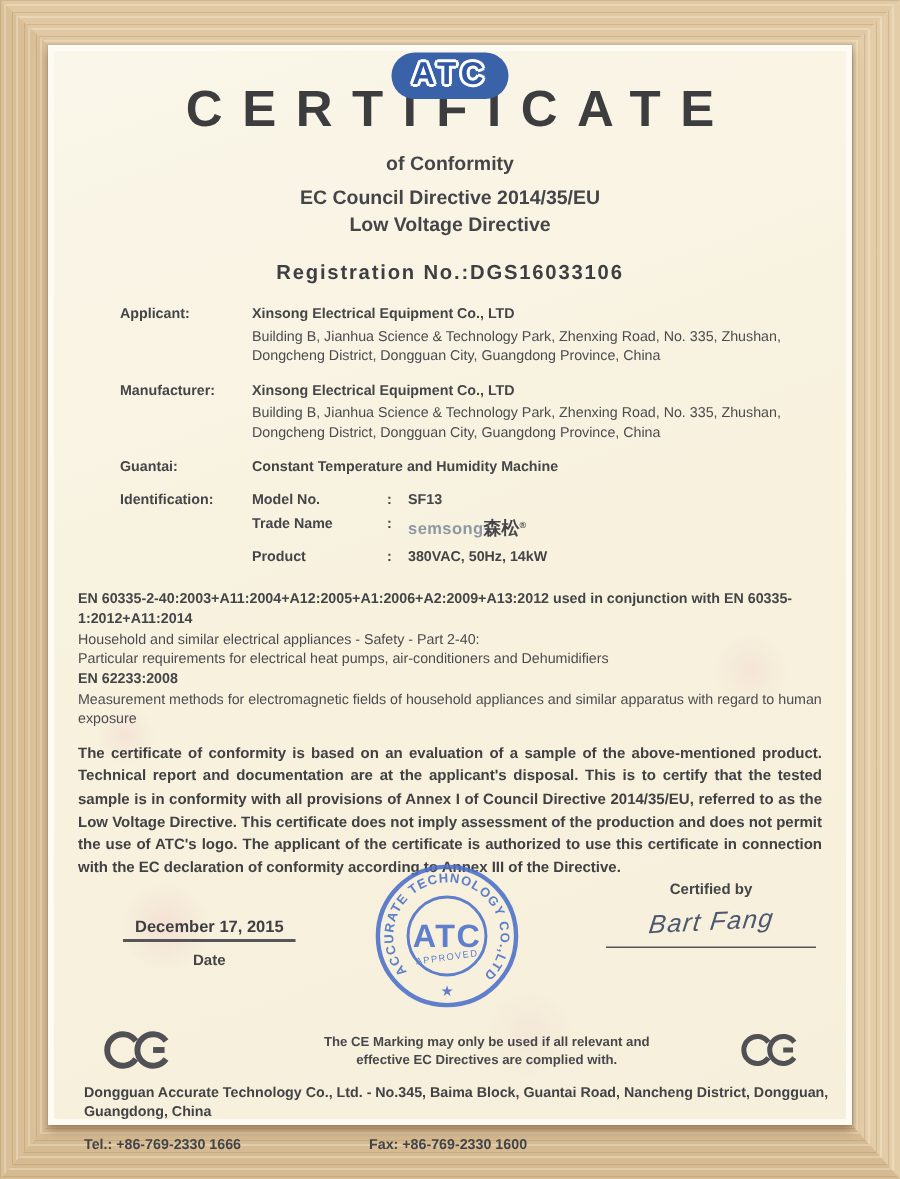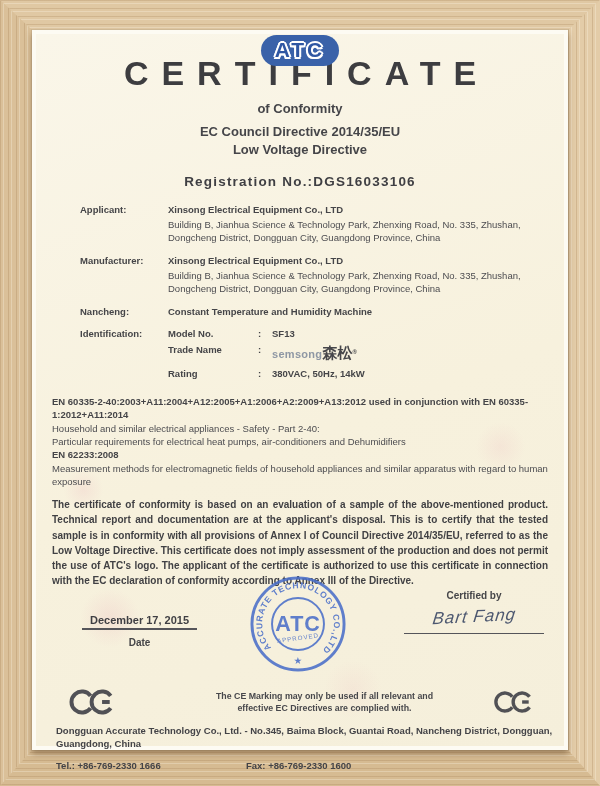--- a/index.html
+++ b/index.html
@@ -68,21 +68,21 @@
   .frow { display:flex; margin-bottom:11px; }
   .flabel { flex:0 0 88px; margin-left:28px; font-weight:bold; font-size:9.5px; }
   .fvalue { flex:1; font-size:9.5px; }
   .fname  { font-weight:bold; }
   .faddr  { margin-top:3px; line-height:1.38; color:#4c4c50; }
   .subrow { display:flex; margin-bottom:5px; }
   .sublabel { flex:0 0 90px; font-weight:bold; font-size:9.5px; }
   .subcolon { flex:0 0 14px; font-weight:bold; font-size:9.5px; }
   .subvalue { flex:1; font-weight:bold; font-size:9.5px; }
   .tn-latin { color:#8e97a4; font-weight:bold; font-size:11px; letter-spacing:.3px; }
-  .tn-cjk   { color:#46464a; font-weight:bold; font-size:15px; }
+  .tn-cjk   { color:#46464a; font-weight:bold; font-size:12px; }
   .tn-reg   { color:#46464a; font-size:6px; vertical-align:super; }
   .std-bold { font-weight:bold; line-height:1.4; }
   .std-reg  { font-weight:normal; line-height:1.4; color:#4c4c50; }
   
   .statement {
     margin-top:9px; font-size:10px; font-weight:bold;
     line-height:1.52; text-align:justify; color:#414144;
   }
   
   .signoff { display:flex; justify-content:space-between; margin-top:2px; height:86px; }
@@ -140,39 +140,39 @@
 
     <div class="frow">
       <div class="flabel">Manufacturer:</div>
       <div class="fvalue">
         <div class="fname">Xinsong Electrical Equipment Co., LTD</div>
         <div class="faddr">Building B, Jianhua Science &amp; Technology Park, Zhenxing Road, No. 335, Zhushan, Dongcheng District, Dongguan City, Guangdong Province, China</div>
       </div>
     </div>
 
     <div class="frow">
-      <div class="flabel">Nancheng:</div>
+      <div class="flabel">Guantai:</div>
       <div class="fvalue fname">Constant Temperature and Humidity Machine</div>
     </div>
 
     <div class="frow">
       <div class="flabel">Identification:</div>
       <div class="fvalue">
         <div class="subrow">
           <span class="sublabel">Model No.</span>
           <span class="subcolon">:</span>
           <span class="subvalue">SF13</span>
         </div>
         <div class="subrow">
           <span class="sublabel">Trade Name</span>
           <span class="subcolon">:</span>
           <span class="subvalue"><span class="tn-latin">semsong</span><span class="tn-cjk">森松</span><span class="tn-reg">®</span></span>
         </div>
         <div class="subrow">
-          <span class="sublabel">Rating</span>
+          <span class="sublabel">Product</span>
           <span class="subcolon">:</span>
           <span class="subvalue">380VAC, 50Hz, 14kW</span>
         </div>
       </div>
     </div>
 
     <div class="frow" style="margin-bottom:0;">
       <div class="fvalue">
         <div class="std-bold">EN 60335-2-40:2003+A11:2004+A12:2005+A1:2006+A2:2009+A13:2012 used in conjunction with EN 60335-1:2012+A11:2014</div>
         <div class="std-reg">Household and similar electrical appliances - Safety - Part 2-40:</div>

